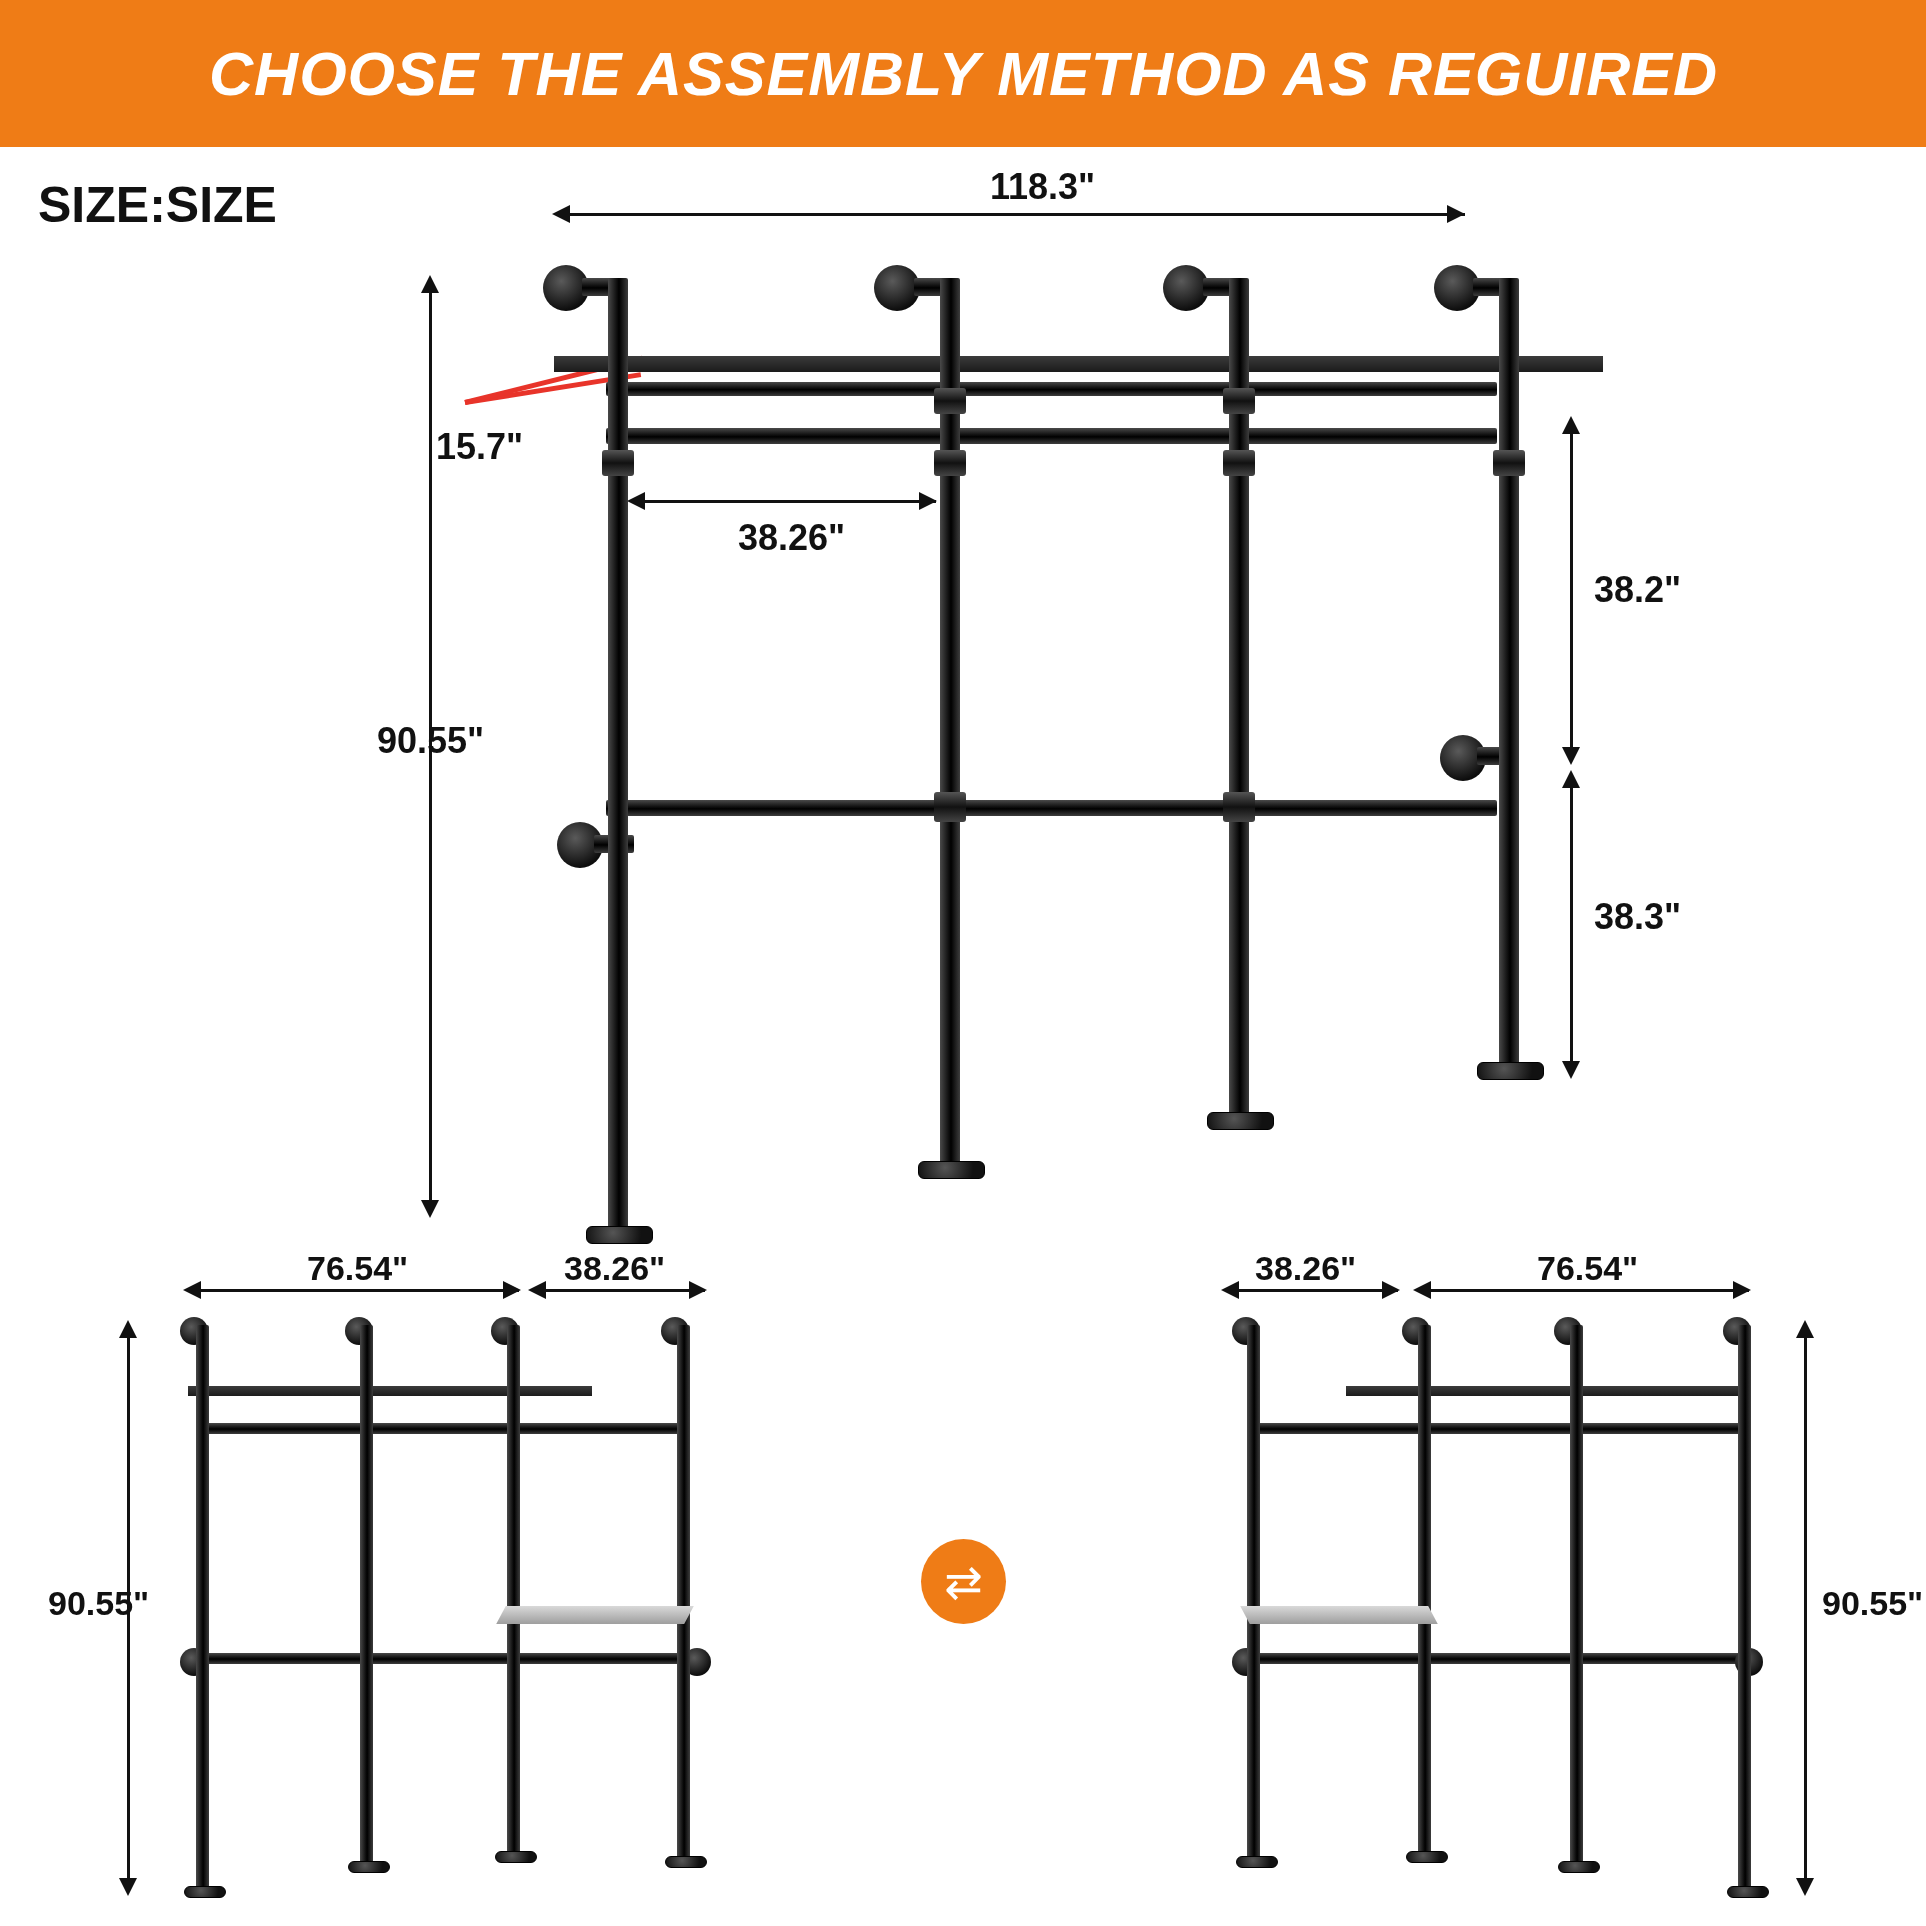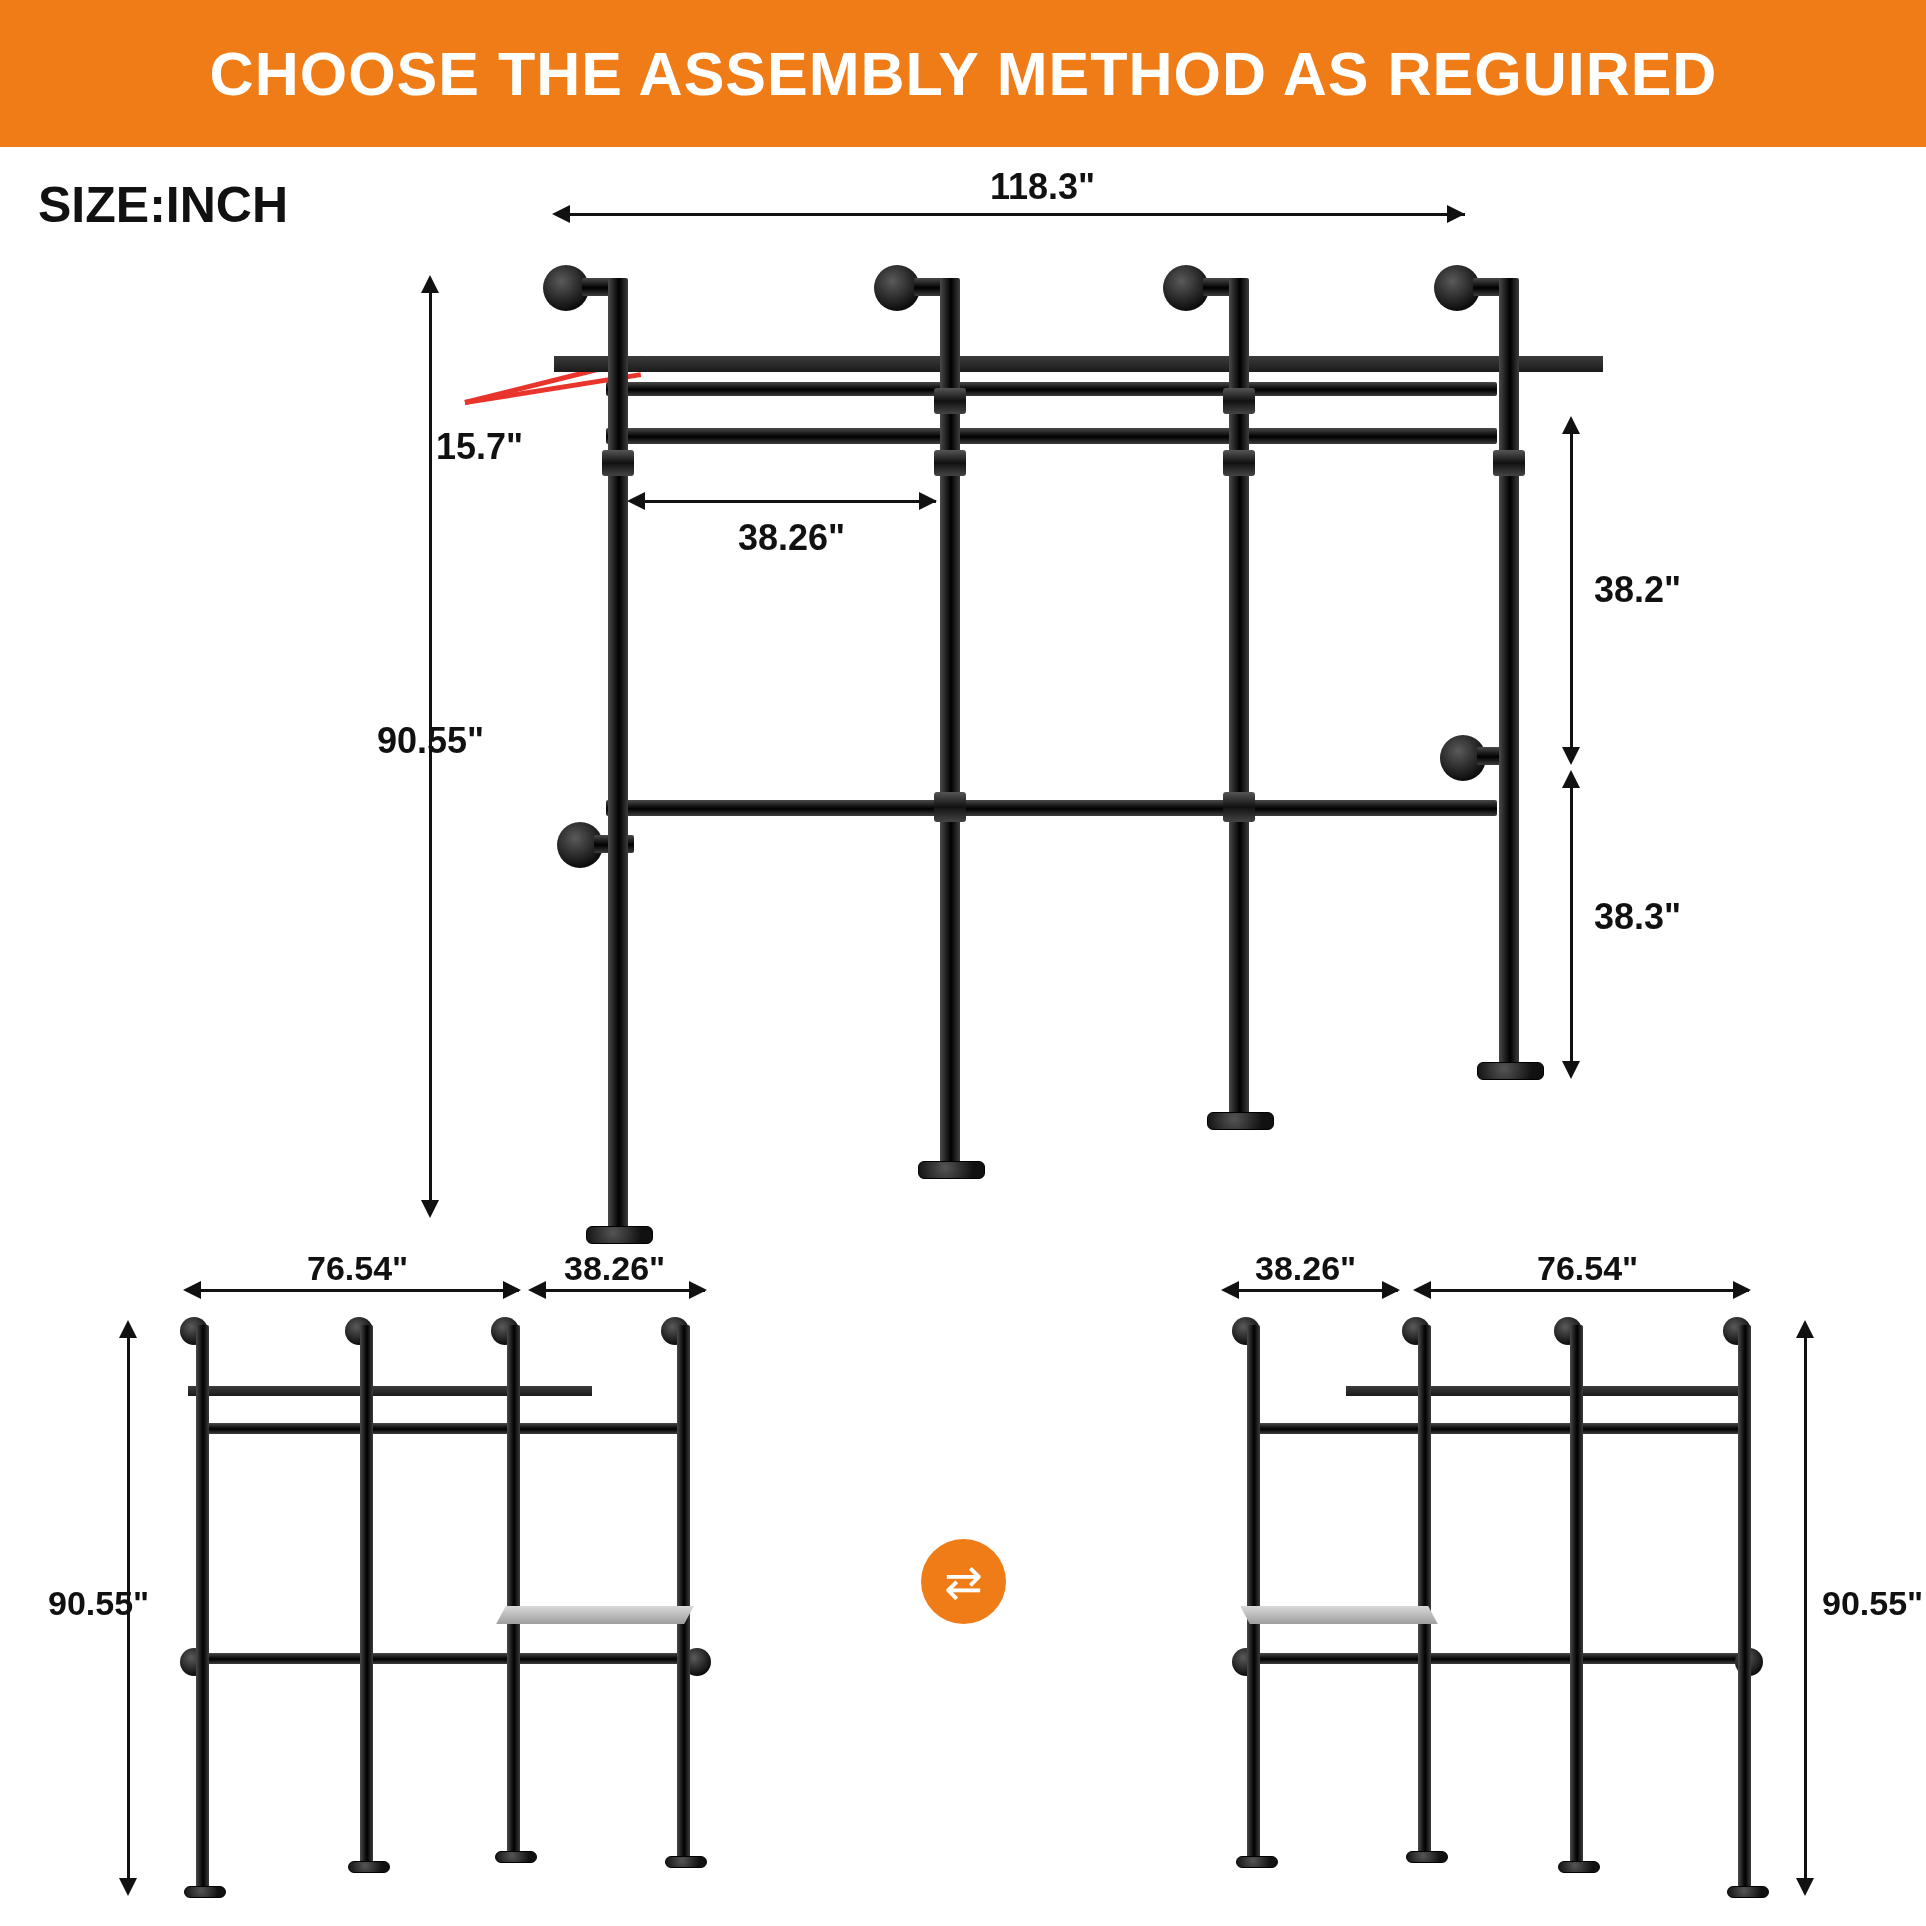--- a/index.html
+++ b/index.html
@@ -13,20 +13,21 @@
   
   .banner{
     position:absolute;left:0;top:0;width:1927px;height:147px;
     background:#ef7c16;
     display:flex;align-items:center;justify-content:center;
   }
   .banner-text{
     color:#ffffff;
     font-size:61px;
     font-weight:bold;
+    font-style:italic;
     letter-spacing:1px;
     white-space:nowrap;
     font-family:"Liberation Sans", sans-serif;
   }
   
   .label{
     position:absolute;
     font-weight:bold;
     color:#111111;
     white-space:nowrap;
@@ -62,21 +63,21 @@
   }
   .swap-glyph{color:#fff;font-size:46px;line-height:1;font-family:"Liberation Sans", sans-serif;}
 </style>
 </head>
 <body>
 
 <div class="banner">
   <div class="banner-text">CHOOSE THE ASSEMBLY METHOD AS REGUIRED</div>
 </div>
 
-<div class="label size-label">SIZE:INCH</div>
+<div class="label size-label">SIZE:SIZE</div>
 
 <div>
 
   <div class="hline" style="left:559px;top:213px;width:906px;"></div>
   <div class="arrow arr-left" style="left:552px;top:205px;"></div>
   <div class="arrow arr-right" style="left:1447px;top:205px;"></div>
   <div class="label dim-lg" style="left:990px;top:166px;">118.3"</div>
 
   <div class="vline" style="left:429px;top:287px;height:921px;"></div>
   <div class="arrow arr-up" style="left:421px;top:275px;"></div>

